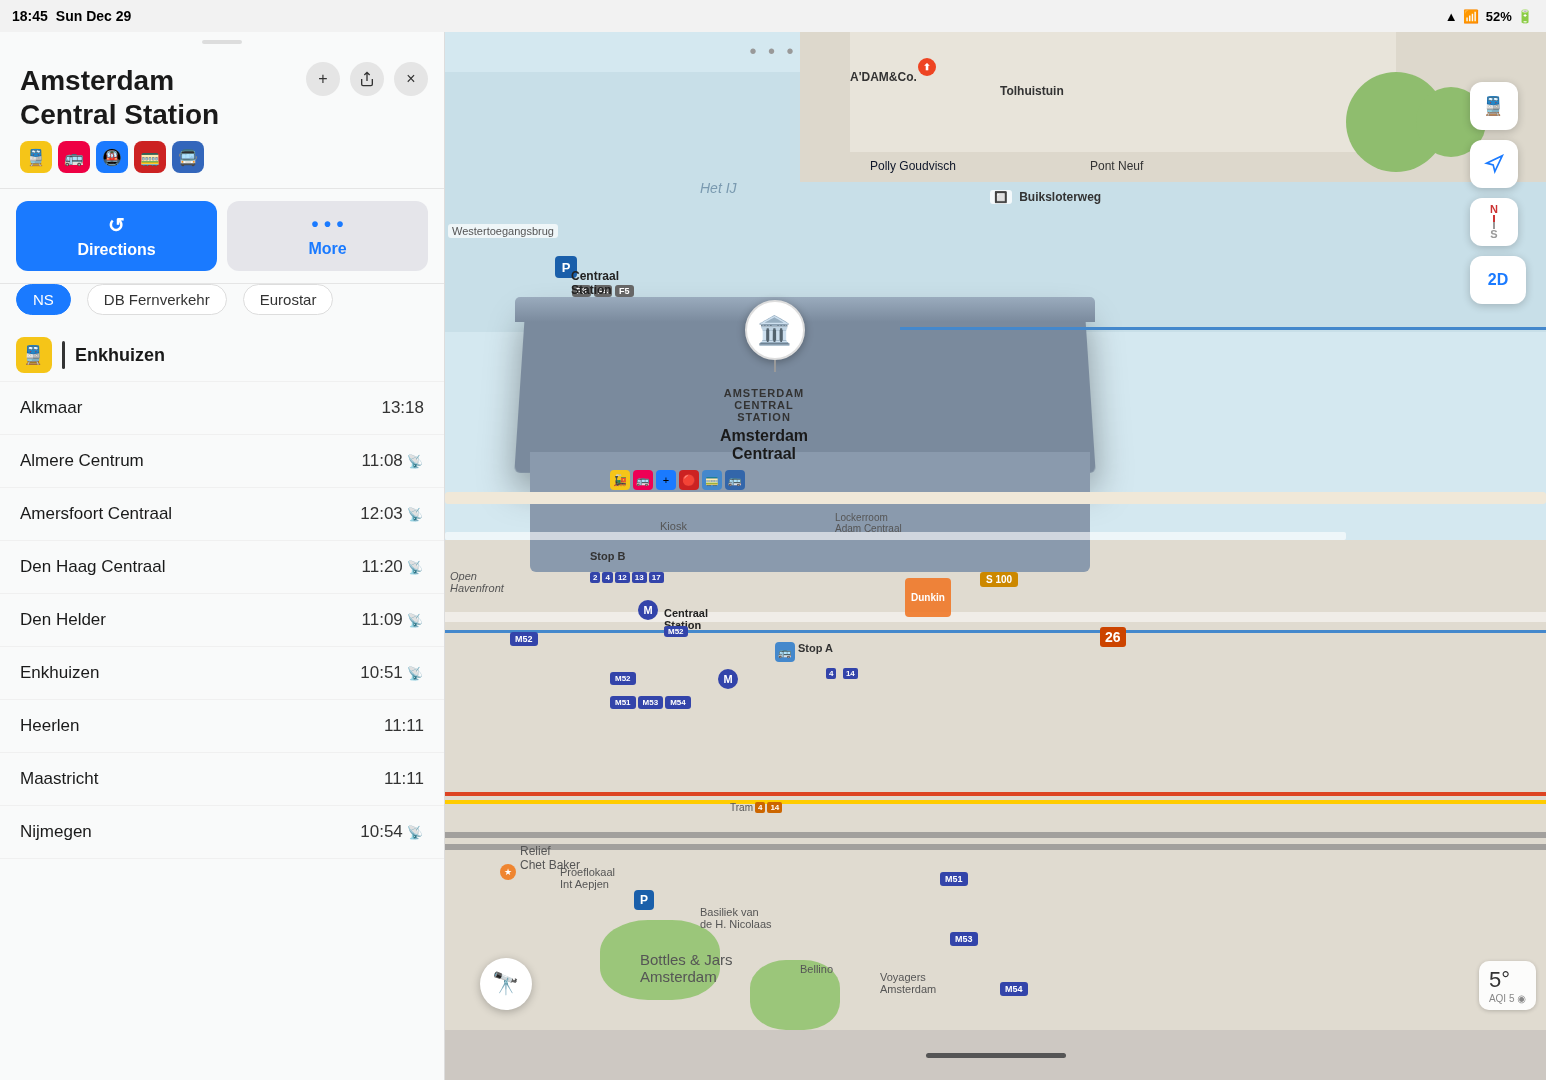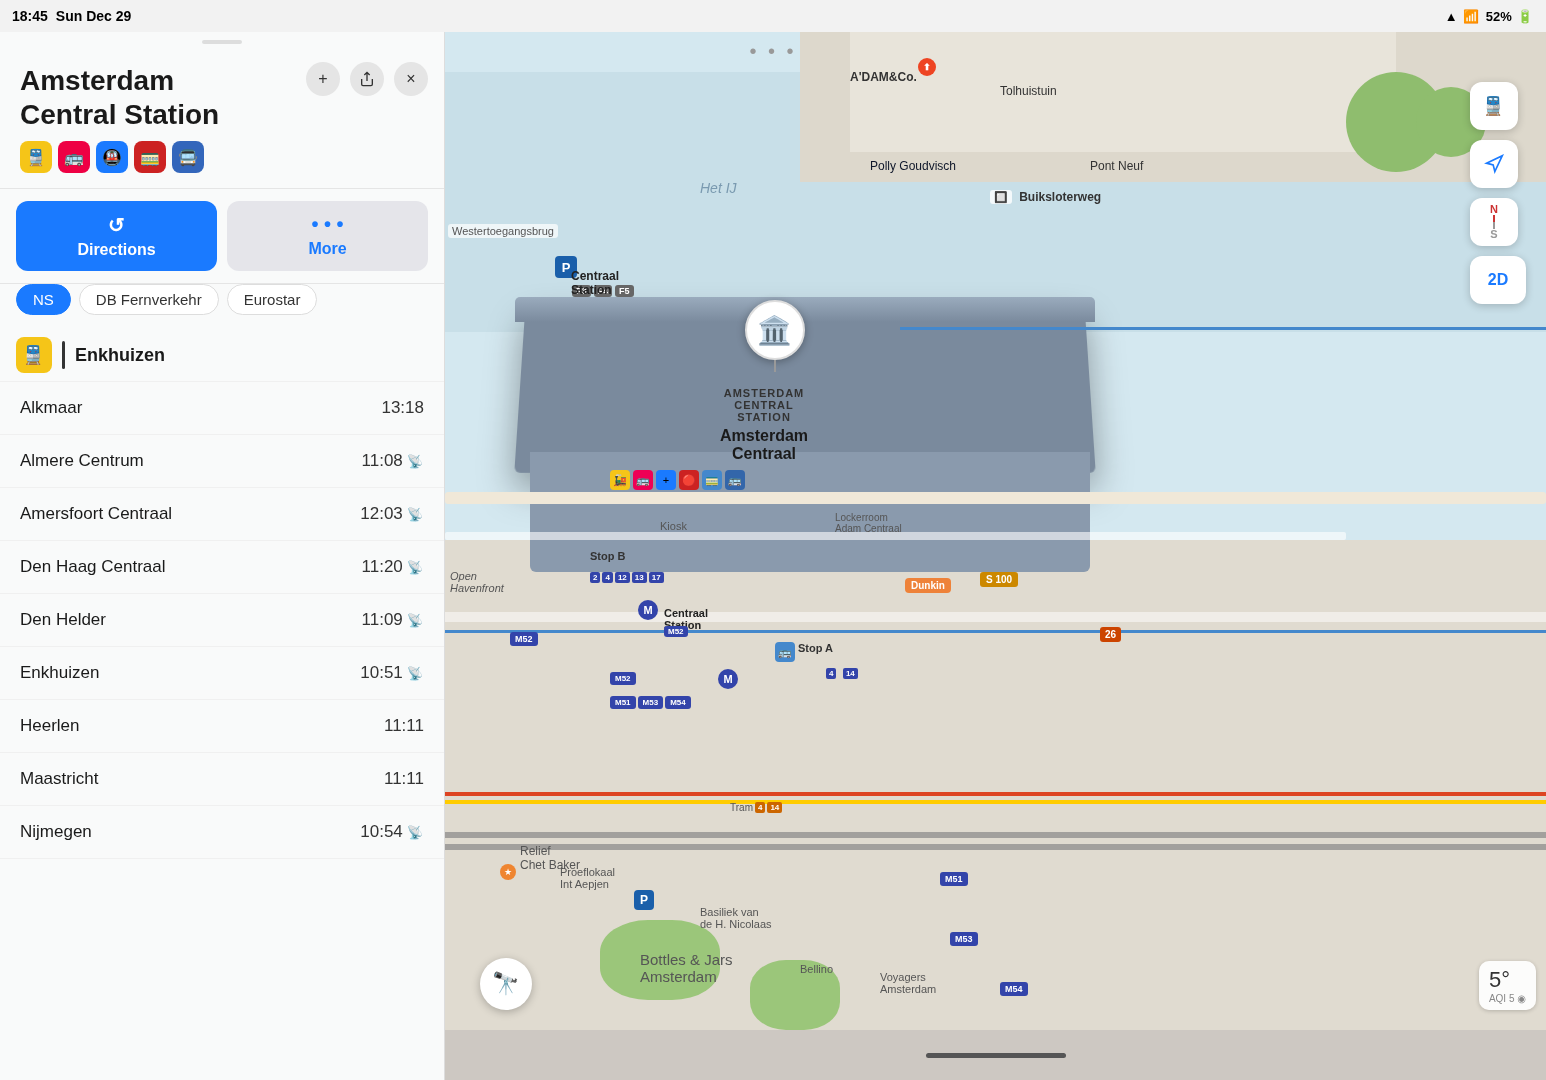--- a/index.html
+++ b/index.html
@@ -164,21 +164,21 @@
 
     .departures-title {
       font-size: 22px;
       font-weight: 700;
       color: #1a1a1a;
       padding: 16px 20px 10px;
     }
 
     .filter-tabs {
       display: flex;
-      gap: 8px;
+      gap: 16px;
       padding: 0 16px 12px;
     }
 
     .filter-tab {
       padding: 6px 16px;
       border-radius: 20px;
       font-size: 15px;
       font-weight: 500;
       cursor: pointer;
       border: 1.5px solid #ddd;
@@ -521,48 +521,48 @@
 
     <div style="position:absolute;top:610px;left:775px;width:20px;height:20px;background:#4488cc;border-radius:4px;display:flex;align-items:center;justify-content:center;font-size:11px;color:white;font-weight:700;">🚌</div>
 
     <div style="position:absolute;top:596px;left:826px;margin-top:34px;">
       <span style="background:#3344aa;color:white;font-size:8px;padding:1px 3px;border-radius:2px;font-weight:700;margin-right:2px;">4</span>
       <span style="background:#3344aa;color:white;font-size:8px;padding:1px 3px;border-radius:2px;font-weight:700;">14</span>
     </div>
 
     <div style="position:absolute;top:488px;left:660px;font-size:11px;color:#555;">Kiosk</div>
 
-    <div style="position:absolute;top:546px;left:905px;background:rgba(240,120,40,0.9);border-radius:4px;padding:2px 6px;font-size:10px;font-weight:600;color:white;">Dunkin</div>
+    <div style="position:absolute;top:546px;left:905px;background:rgba(240,120,40,0.9);border-radius:4px;padding:14px 6px;font-size:10px;font-weight:600;color:white;">Dunkin</div>
 
     <div style="position:absolute;top:480px;left:835px;font-size:10px;color:#555;">Lockerroom<br>Adam Centraal</div>
 
     <div style="position:absolute;top:538px;left:450px;font-size:11px;color:#555;font-style:italic;">Open<br>Havenfront</div>
 
     <div style="position:absolute;top:148px;left:700px;font-size:14px;color:#7a9ab0;font-style:italic;font-weight:500;">Het IJ</div>
 
     <div style="position:absolute;top:192px;left:448px;font-size:11px;color:#555;background:rgba(255,255,255,0.7);padding:1px 4px;border-radius:3px;">Westertoegangsbrug</div>
 
     <div style="position:absolute;top:38px;left:850px;font-size:12px;font-weight:600;color:#333;">A'DAM&amp;Co.</div>
     <div style="position:absolute;top:38px;left:850px;margin-top:2px;">
       <span style="background:#ee4422;border-radius:50%;width:18px;height:18px;display:inline-flex;align-items:center;justify-content:center;color:white;font-size:9px;font-weight:700;margin-left:68px;margin-top:-16px;position:relative;top:-16px;">⬆</span>
     </div>
-    <div style="position:absolute;top:52px;left:1000px;font-size:12px;font-weight:400;color:#333;">Tolhuistuin</div>
+    <div style="position:absolute;top:52px;left:1000px;font-size:12px;font-weight:700;color:#333;">Tolhuistuin</div>
     <div style="position:absolute;top:127px;left:1090px;font-size:12px;color:#333;">Pont Neuf</div>
     <div style="position:absolute;top:127px;left:870px;font-size:12px;color:#0f172a;">Polly Goudvisch</div>
     <div style="position:absolute;top:155px;left:990px;">
       <span style="background:rgba(255,255,255,0.8);font-size:11px;padding:1px 4px;border-radius:3px;">🔲</span>
       <span style="font-size:12px;font-weight:600;color:#333;margin-left:3px;">Buiksloterweg</span>
     </div>
 
     <div style="position:absolute;top:540px;left:980px;">
       <div style="background:#cc8800;color:white;font-size:10px;padding:2px 6px;border-radius:3px;font-weight:700;">S 100</div>
     </div>
 
     <div style="position:absolute;top:595px;left:1100px;">
-      <div style="background:#cc4400;color:white;font-size:10px;padding:2px 5px;border-radius:3px;font-weight:700;">26</div>
+      <div style="background:#cc4400;color:white;font-size:14px;padding:2px 5px;border-radius:3px;font-weight:700;">26</div>
     </div>
 
     <div style="position:absolute;top:540px;left:590px;display:flex;gap:2px;">
       <span style="background:#3344aa;color:white;font-size:8px;padding:1px 3px;border-radius:2px;font-weight:700;">2</span>
       <span style="background:#3344aa;color:white;font-size:8px;padding:1px 3px;border-radius:2px;font-weight:700;">4</span>
       <span style="background:#3344aa;color:white;font-size:8px;padding:1px 3px;border-radius:2px;font-weight:700;">12</span>
       <span style="background:#3344aa;color:white;font-size:8px;padding:1px 3px;border-radius:2px;font-weight:700;">13</span>
       <span style="background:#3344aa;color:white;font-size:8px;padding:1px 3px;border-radius:2px;font-weight:700;">17</span>
     </div>
 

